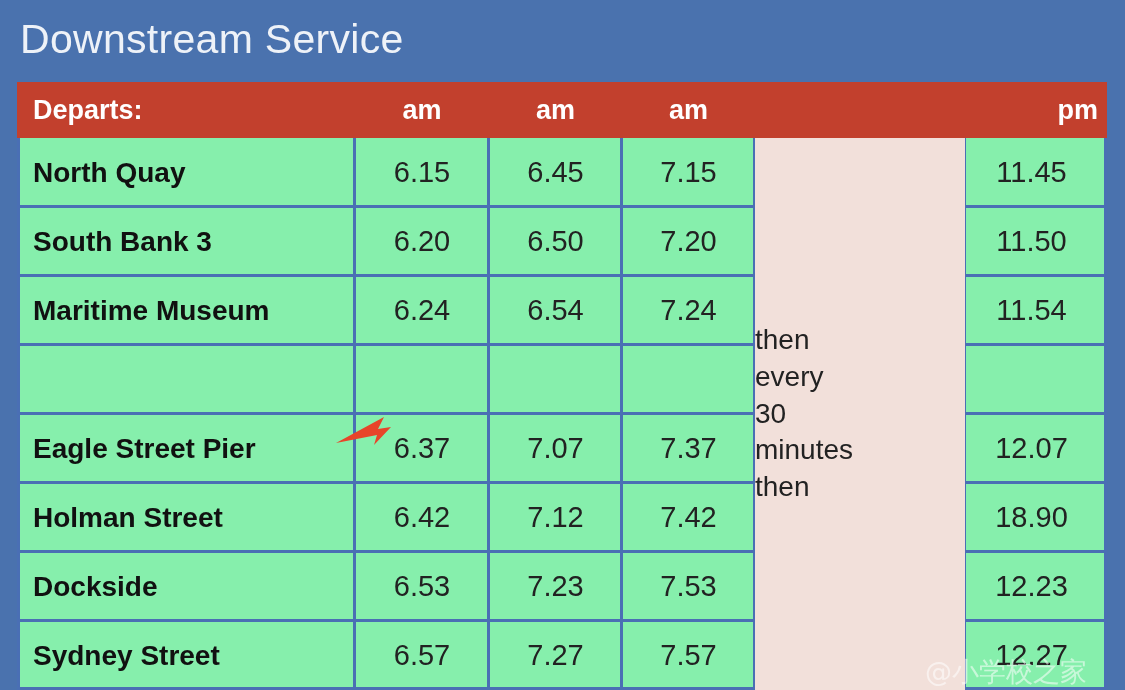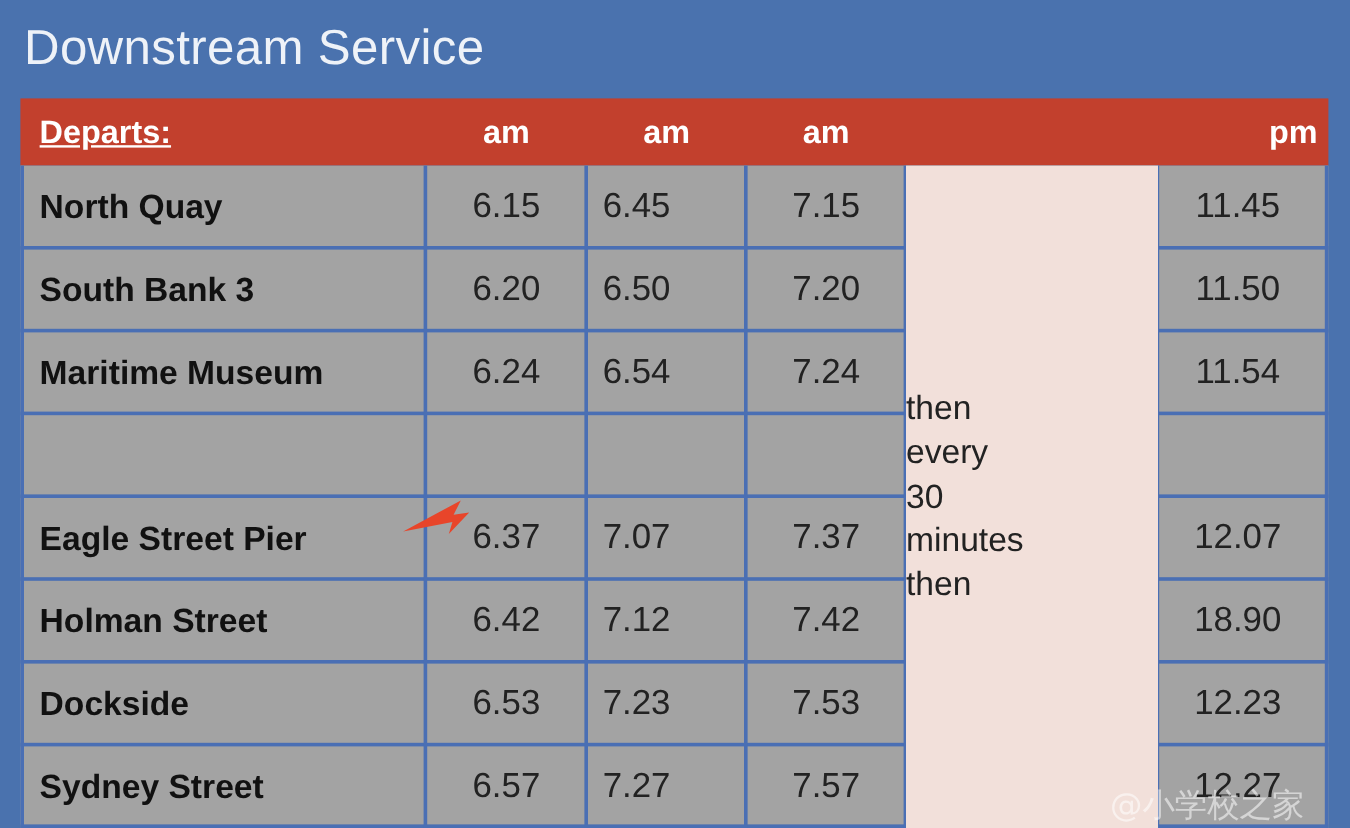--- a/index.html
+++ b/index.html
@@ -58,34 +58,34 @@
   #header-band .hdr-cell {
     position: absolute;
     top: 0;
     height: 56px;
     line-height: 56px;
     color: #ffffff;
     font-size: 27px;
     font-weight: bold;
     white-space: nowrap;
   }
-  #hdr-departs { left: 16px; text-decoration: underline; }
+  #hdr-departs { left: 16px; }
   #hdr-am1 { left: 338px; width: 134px; text-align: center; }
   #hdr-am2 { left: 472px; width: 133px; text-align: center; }
   #hdr-am3 { left: 605px; width: 133px; text-align: center; }
   #hdr-pm  { left: 948px; width: 133px; text-align: right; }
 
   
   #body-area {
     position: absolute;
     left: 0;
     top: 56px;
     width: 1090px;
     height: 552px;
-    background: #a3a3a3;
+    background: #86efac;
   }
 
   
   #pink-block {
     position: absolute;
     left: 738px;
     top: 0;
     width: 210px;
     height: 552px;
     background: #f2e0da;
@@ -130,21 +130,21 @@
     position: absolute;
     top: 0;
     height: 69px;
     line-height: 69px;
     font-size: 29px;
     color: #222222;
     text-align: center;
     white-space: nowrap;
   }
   .row .c0 { left: 338px; width: 134px; }
-  .row .c1 { left: 447px; width: 133px; text-align: center; }
+  .row .c1 { left: 472px; width: 133px; text-align: center; }
   .row .c2 { left: 605px; width: 133px; }
   .row .c3 { left: 948px; width: 133px; }
 
   
   .vline {
     position: absolute;
     top: 0;
     width: 3px;
     height: 552px;
     background: #4a6fb4;

